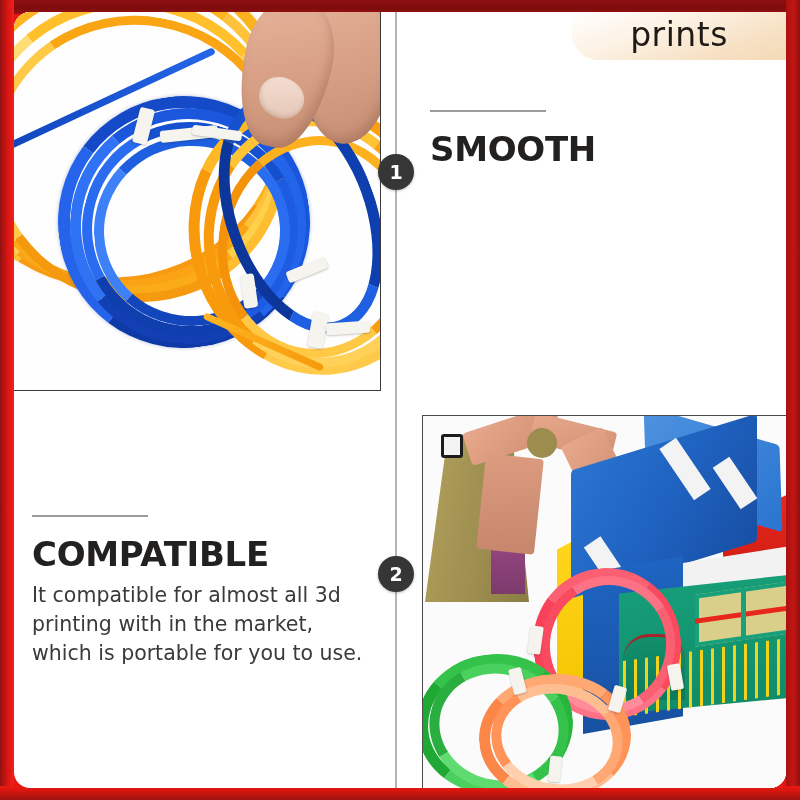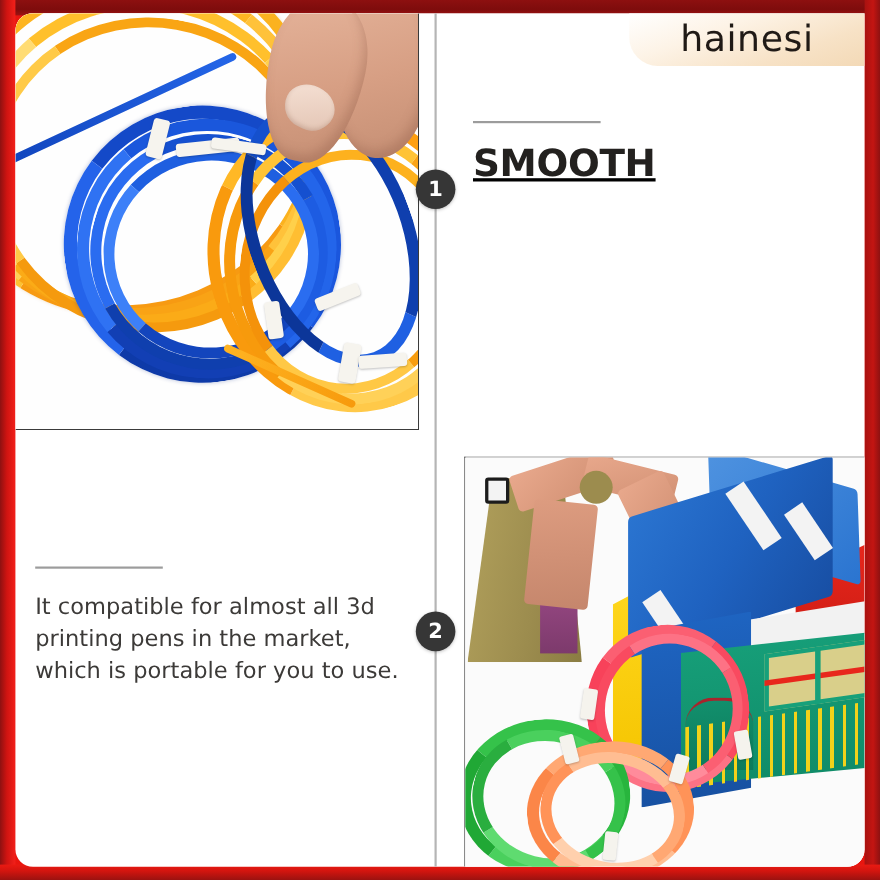--- a/index.html
+++ b/index.html
@@ -339,21 +339,21 @@
   .mtie { position: absolute; background: #f5f3ed; border-radius: 2px;
           box-shadow: 0 1px 2px rgba(0,0,0,.22); z-index: 9; }
   .mt1 { left: 106px; top: 210px; width: 13px; height: 28px; transform: rotate(8deg); }
   .mt2 { left: 246px; top: 248px; width: 13px; height: 26px; transform: rotate(-10deg); }
   .mt3 { left: 188px; top: 270px; width: 13px; height: 26px; transform: rotate(16deg); }
   .mt4 { left: 88px; top: 252px; width: 13px; height: 26px; transform: rotate(-14deg); }
   .mt5 { left: 126px; top: 340px; width: 12px; height: 26px; transform: rotate(6deg); }
 
   
   .feature { position: absolute; z-index: 6; }
-  .feature-1 { left: 416px; top: 98px; width: 330px; text-decoration: underline; }
+  .feature-1 { left: 416px; top: 98px; width: 330px; }
   .feature-2 { left: 18px;  top: 503px; width: 340px; }
 
   .rule {
     width: 116px; height: 2px;
     background: #9c9c9c;
     margin-bottom: 20px;
   }
   .feature-title {
     font-family: "DejaVu Sans", sans-serif;
     font-size: 34px;
@@ -485,24 +485,25 @@
       </div>
     </div>
 
     <div class="feature feature-1">
       <div class="rule"></div>
       <div class="feature-title">SMOOTH</div>
     </div>
 
     <div class="feature feature-2">
       <div class="rule"></div>
-      <div class="feature-body">It compatible for almost all 3d printing pens in the market, which is portable for you to use.</div>
+      <div class="feature-title">COMPATIBLE</div>
+      <div class="feature-body">It compatible for almost all 3d printing with in the market, which is portable for you to use.</div>
     </div>
 
     <div class="step-badge badge-1">1</div>
     <div class="step-badge badge-2">2</div>
 
     <div class="brand-badge">
-      <span class="brand-text">hainesi</span>
+      <span class="brand-text">prints</span>
     </div>
 
   </div>
 </div>
 
 </body></html>

